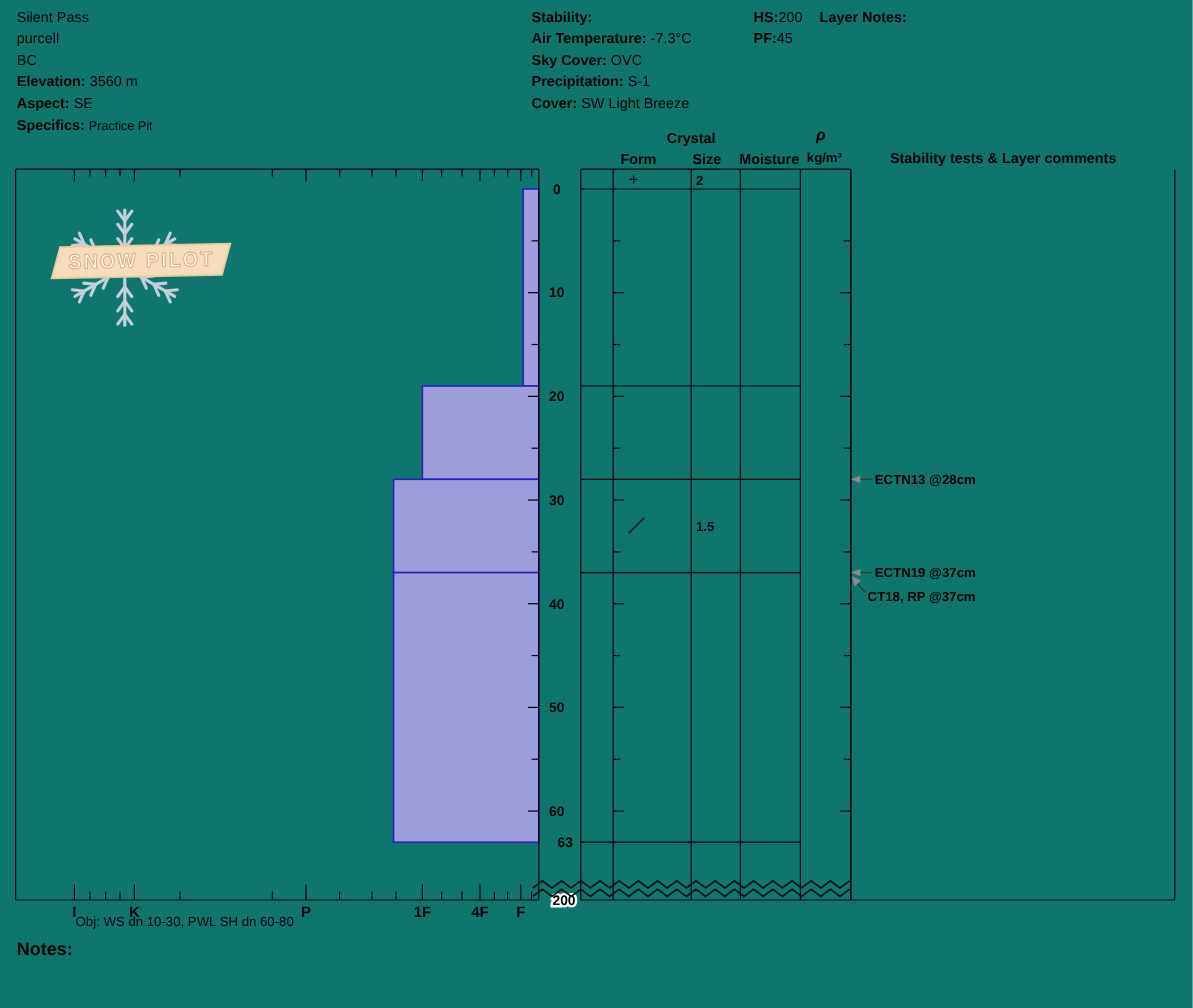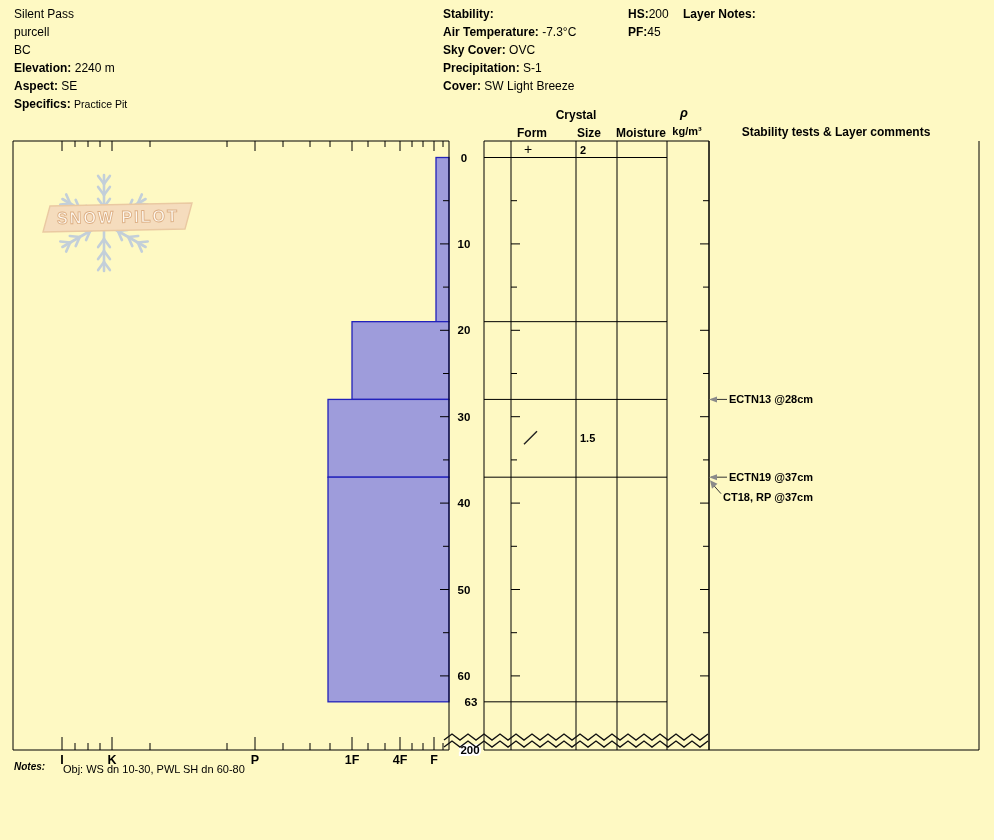--- a/index.html
+++ b/index.html
@@ -1,33 +1,33 @@
 <!DOCTYPE html>
 <html><head>
 <meta charset="utf-8">
 <style>
   html,body{margin:0;padding:0;background:#ffffff;}
-  .page{position:relative;width:994px;height:840px;background:#fef9c3;
+  .page{position:relative;width:994px;height:840px;background:#0f766e;
         font-family:"Liberation Sans",sans-serif;color:#000;overflow:hidden;}
   .hcol{position:absolute;top:5px;font-size:12px;line-height:18px;white-space:nowrap;}
   .b{font-weight:bold;}
   .sm{font-size:10.5px;text-align:center;}
   .notesrow{position:absolute;font-size:11px;white-space:nowrap;}
   svg{position:absolute;left:0;top:0;}
 </style>
 </head>
 <body>
 
 <div class="page">
 
   <div class="hcol" style="left:14px">
     <div>Silent Pass</div>
     <div>purcell</div>
     <div>BC</div>
-    <div><span class="b">Elevation:</span> <span>2240 m</span></div>
+    <div><span class="b">Elevation:</span> <span>3560 m</span></div>
     <div><span class="b">Aspect:</span> <span>SE</span></div>
     <div><span class="b">Specifics:</span> <span class="sm">Practice Pit</span></div>
   </div>
 
 
   <div class="hcol" style="left:443px">
     <div><span class="b">Stability:</span> <span></span></div>
     <div><span class="b">Air Temperature:</span> <span>-7.3°C</span></div>
     <div><span class="b">Sky Cover:</span> <span>OVC</span></div>
     <div><span class="b">Precipitation:</span> <span>S-1</span></div>
@@ -219,15 +219,15 @@
       <polygon points="709,399.42 717,396.42 717,402.42" fill="#8a8a8a"></polygon>
       <text x="729" y="403.42" font-family="&quot;Liberation Sans&quot;,sans-serif" font-size="11" font-weight="bold" text-anchor="start" fill="#000">ECTN13 @28cm</text>
       <line x1="711" y1="477.18" x2="727" y2="477.18" stroke="#333" stroke-width="1"></line>
       <polygon points="709,477.18 717,474.18 717,480.18" fill="#8a8a8a"></polygon>
       <text x="729" y="481.18" font-family="&quot;Liberation Sans&quot;,sans-serif" font-size="11" font-weight="bold" text-anchor="start" fill="#000">ECTN19 @37cm</text>
       <line x1="713.5" y1="485.18" x2="721" y2="493.68" stroke="#333" stroke-width="1"></line>
       <polygon points="710,480.18 712,488.68 717.5,483.68" fill="#8a8a8a"></polygon>
       <text x="723" y="501.18" font-family="&quot;Liberation Sans&quot;,sans-serif" font-size="11" font-weight="bold" text-anchor="start" fill="#000">CT18, RP @37cm</text>
     </svg>
 
-  <div class="notesrow b" style="left:14px;top:761px;font-size:10px;font-style:italic;">Notes:</div>
+  <div class="notesrow b" style="left:14px;top:783px;font-size:15px;">Notes:</div>
   <div class="notesrow" style="left:63px;top:763px;">Obj: WS dn 10-30, PWL SH dn 60-80</div>
 </div>
 
 </body></html>

